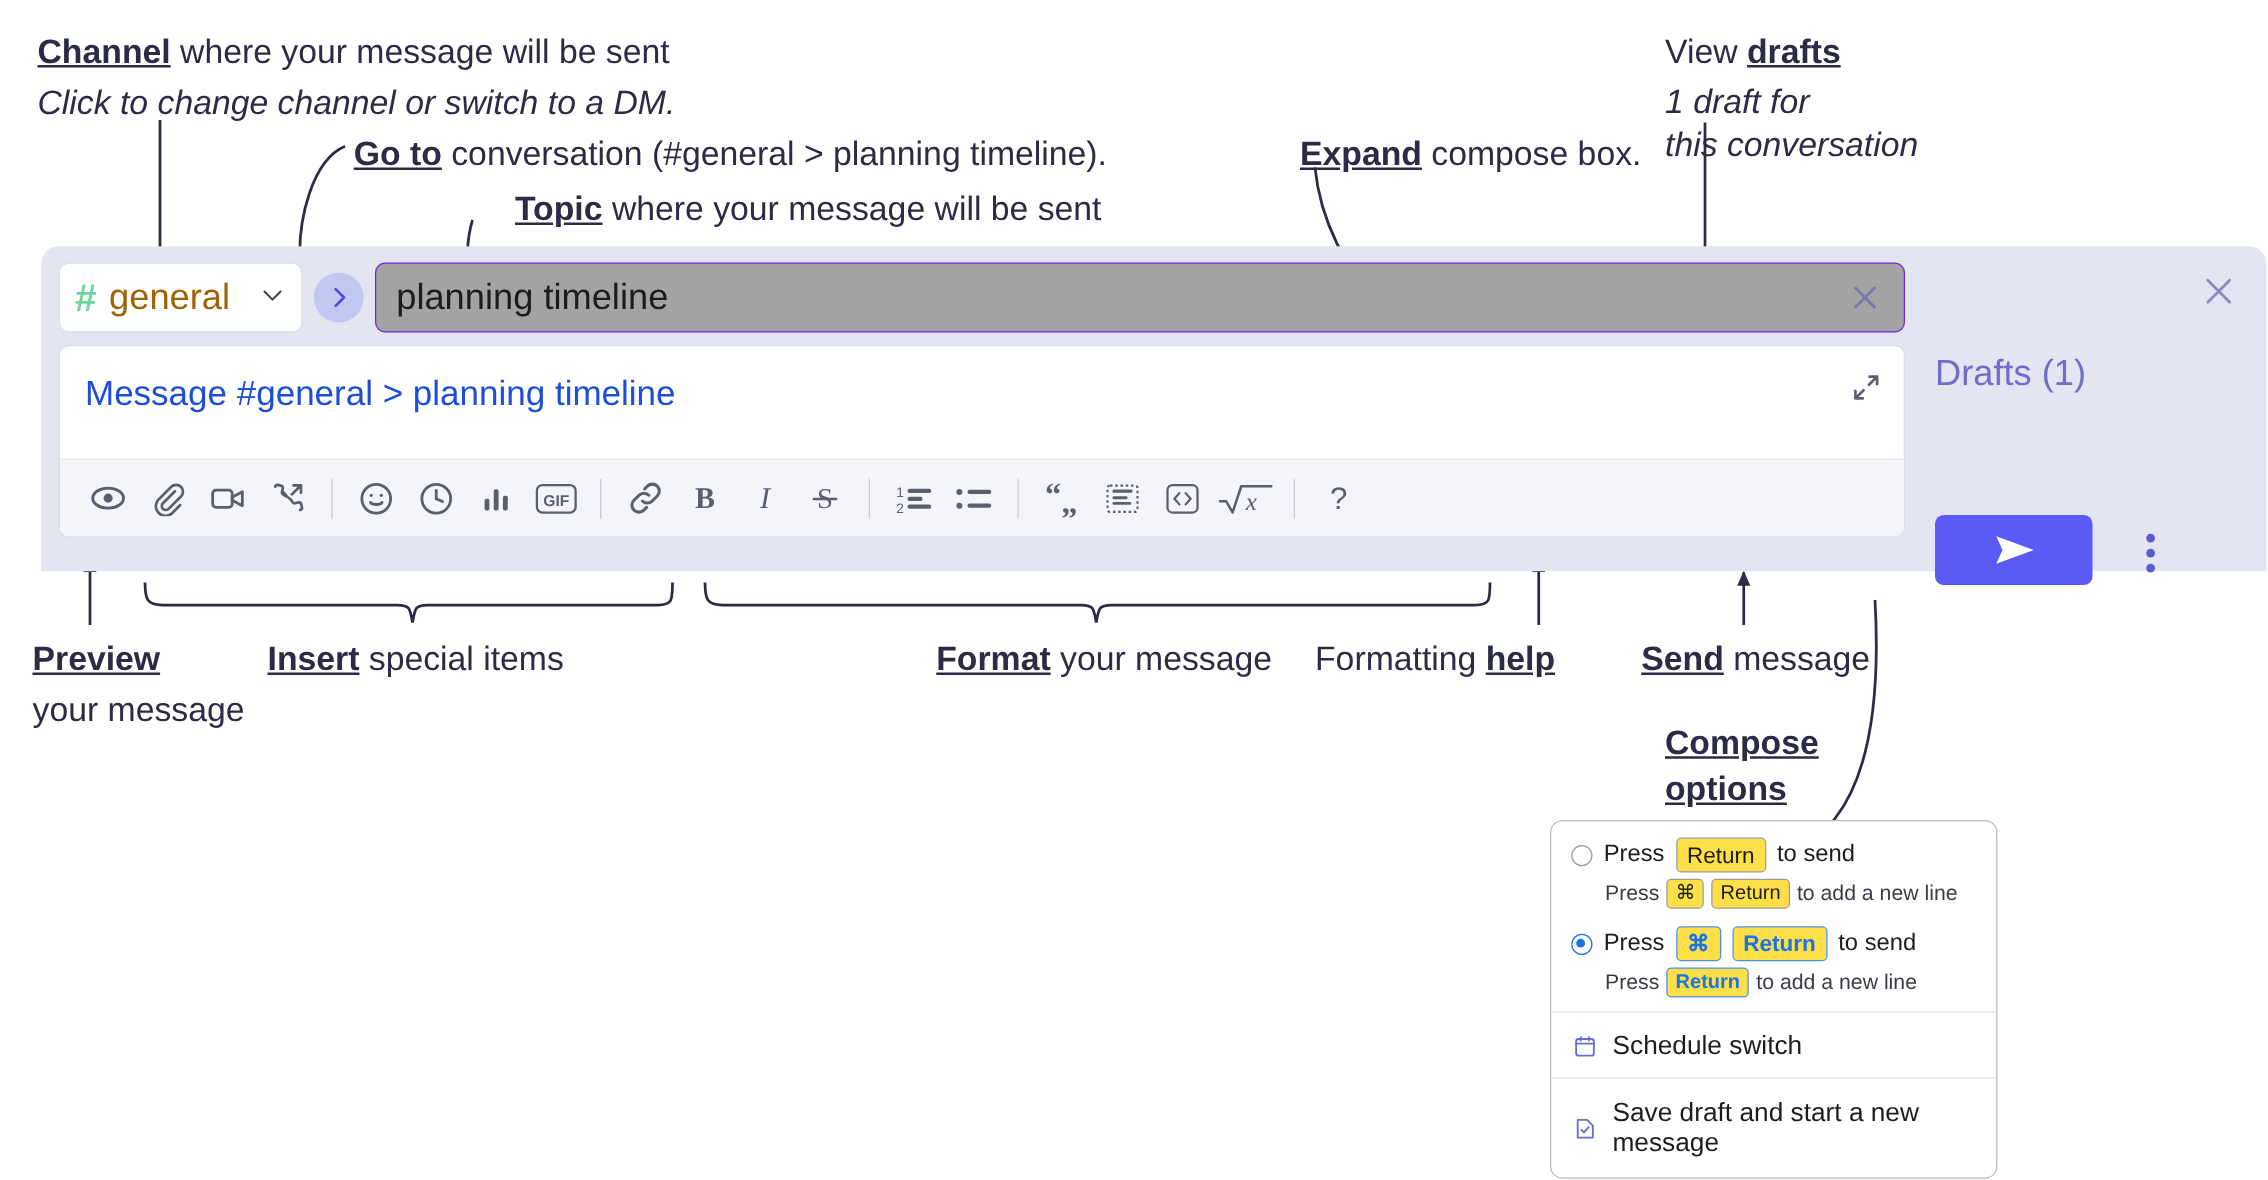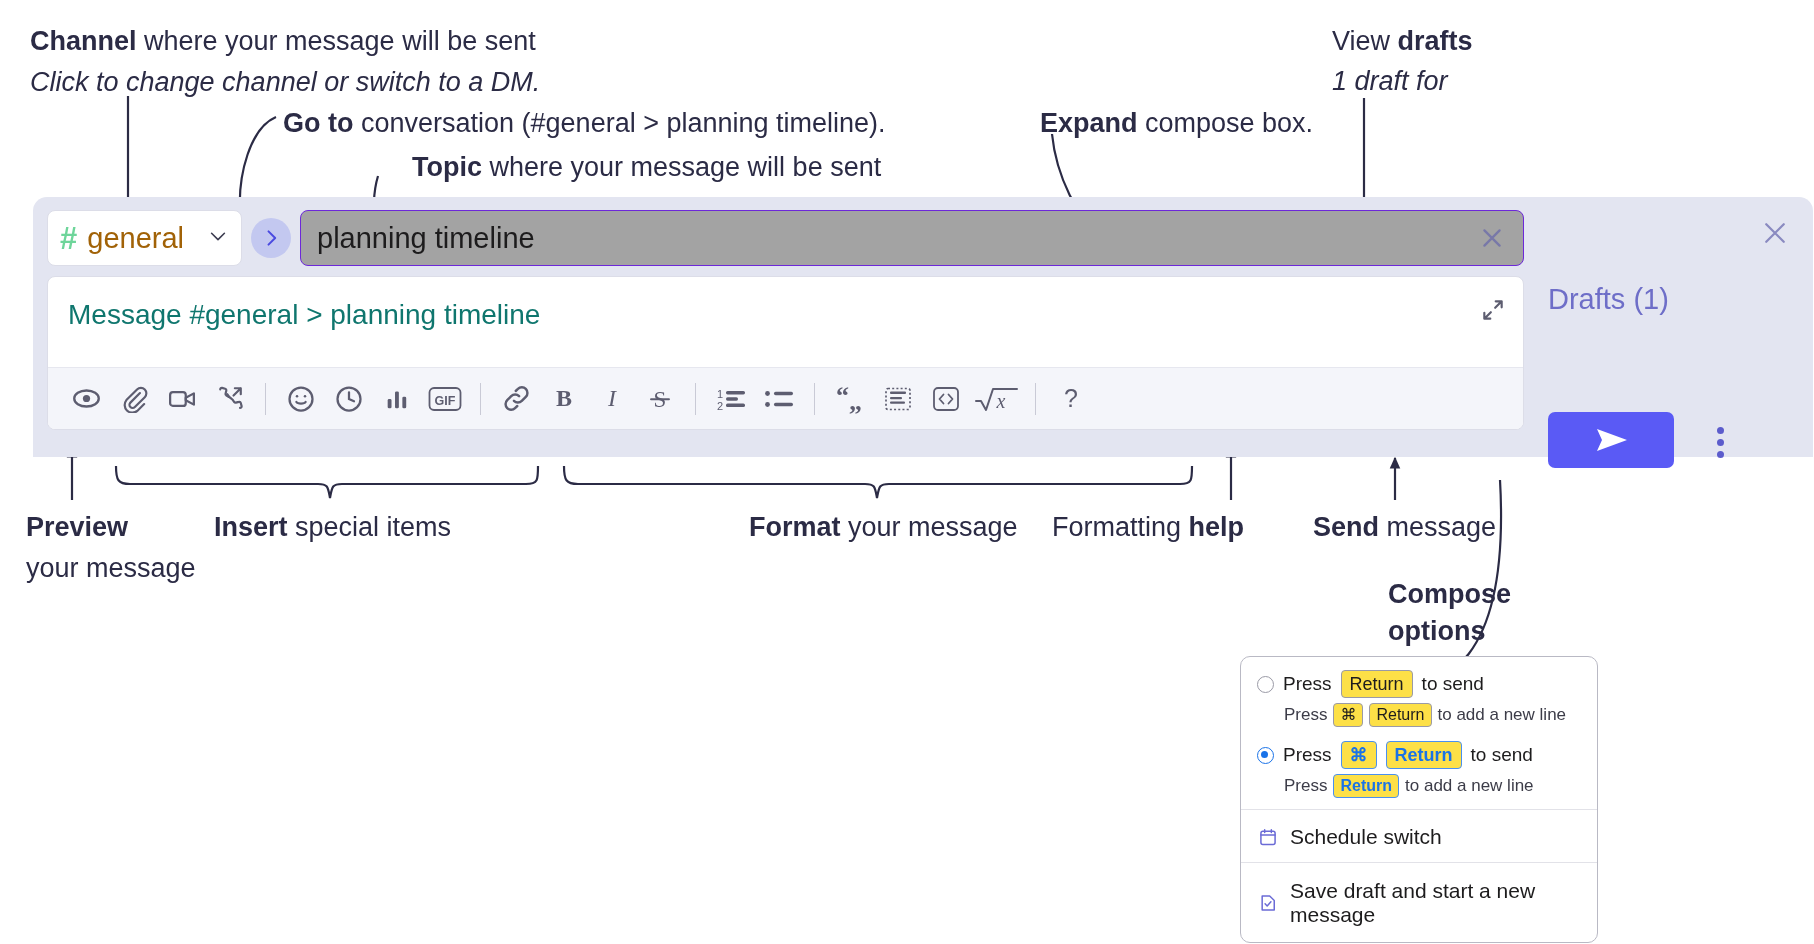--- a/index.html
+++ b/index.html
@@ -13,21 +13,21 @@
     overflow:hidden;
   }
   .ann {
     position:absolute;
     font-family:"Liberation Sans", sans-serif;
     color:#2b2b45;
     font-size:27px;
     line-height:1.28;
     white-space:nowrap;
   }
-  .ann b { font-weight:bold; }
+  .ann b { font-weight:bold;text-decoration:underline; }
   .ann .it { font-style:italic; }
 
   svg.overlay {
     position:absolute; left:0; top:0; width:1814px; height:944px;
     pointer-events:none;
   }
 
   
   #compose {
     position:absolute;
@@ -73,21 +73,21 @@
   .msgbox {
     margin-top:10px;
     background:#ffffff;
     border:1px solid #dcdde8;
     border-radius:8px;
     overflow:hidden;
   }
   .msg-area { height:90px; position:relative; }
   .msg-placeholder {
     position:absolute; left:20px; top:22px;
-    font-size:28px; color:#0f766e;
+    font-size:28px; color:#1d4ed8;
   }
   .expand-btn {
     position:absolute; right:14px; top:17px;
     width:32px; height:32px; cursor:pointer;
     display:flex; align-items:center; justify-content:center;
   }
   .toolbar {
     height:62px;
     background:#f4f5fa;
     border-top:1px solid #e6e7ef;
@@ -196,20 +196,21 @@
   <b>Topic</b><span> where your message will be sent</span>
 </div>
 
 <div class="ann" style="left:1040px; top:106px;">
   <b>Expand</b><span> compose box.</span>
 </div>
 
 <div class="ann" style="left:1332px; top:24px;">
   <div><span>View </span><b>drafts</b></div>
   <div class="it" style="margin-top:5px;">1 draft for</div>
+  <div class="it" style="margin-top:1px;">this conversation</div>
 </div>
 
 <div class="ann" style="left:26px; top:510px;">
   <div><b>Preview</b></div>
   <div style="margin-top:6px;">your message</div>
 </div>
 
 <div class="ann" style="left:214px; top:510px;">
   <b>Insert</b><span> special items</span>
 </div>
@@ -219,21 +220,21 @@
 </div>
 
 <div class="ann" style="left:1052px; top:510px;">
   <span>Formatting </span><b>help</b>
 </div>
 
 <div class="ann" style="left:1313px; top:510px;">
   <b>Send</b><span> message</span>
 </div>
 
-<div class="ann" style="left:1388px; top:577px;">
+<div class="ann" style="left:1332px; top:577px;">
   <div><b>Compose</b></div>
   <div style="margin-top:2px;"><b>options</b></div>
   <div style="margin-top:2px;">menu</div>
 </div>
 
 <svg class="overlay" viewBox="0 0 1814 944">
   <g fill="none" stroke="#2b2b45" stroke-width="2.2">
 
     <path d="M128 96 L128 232" marker-end="url(#ar)"></path>
 

